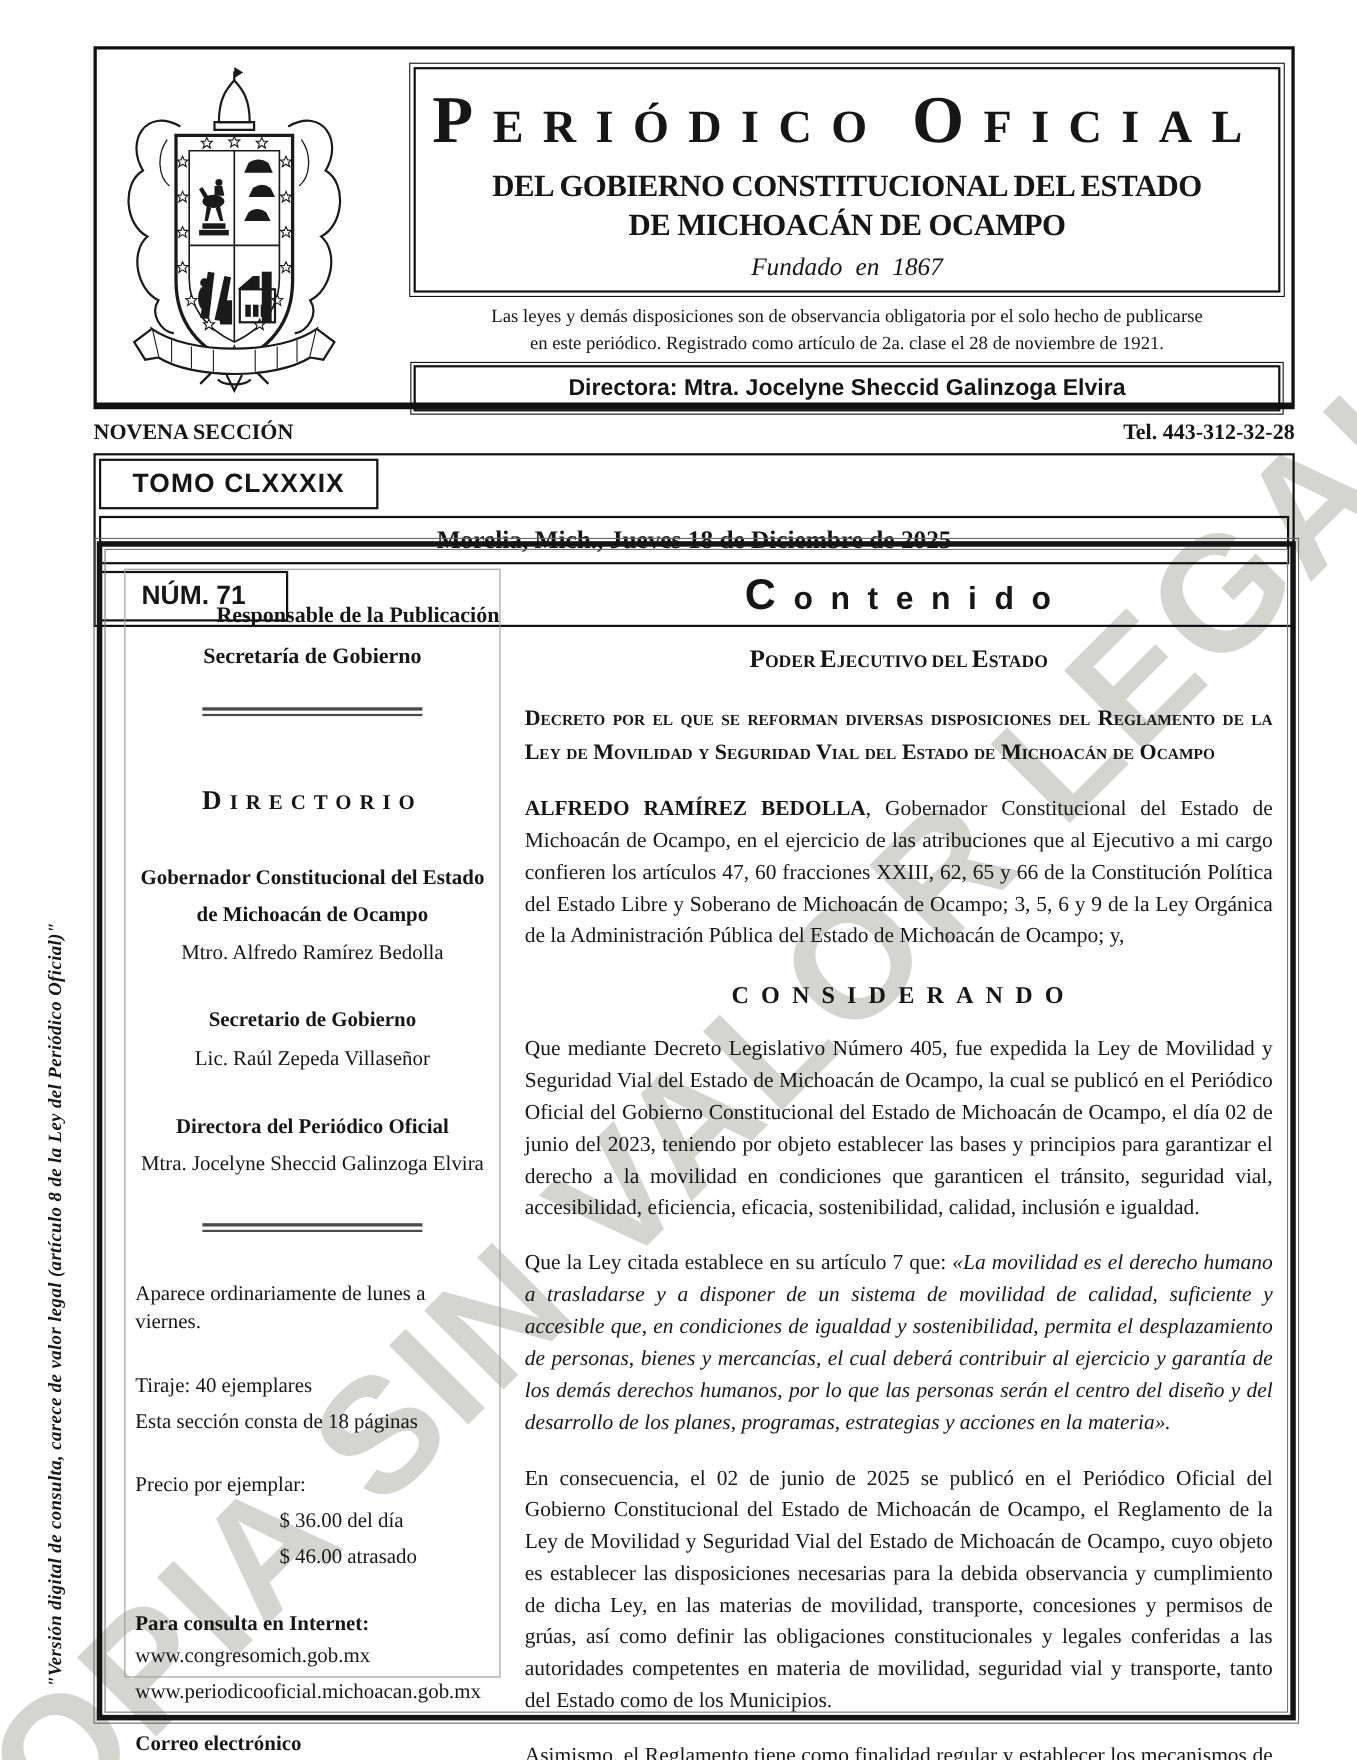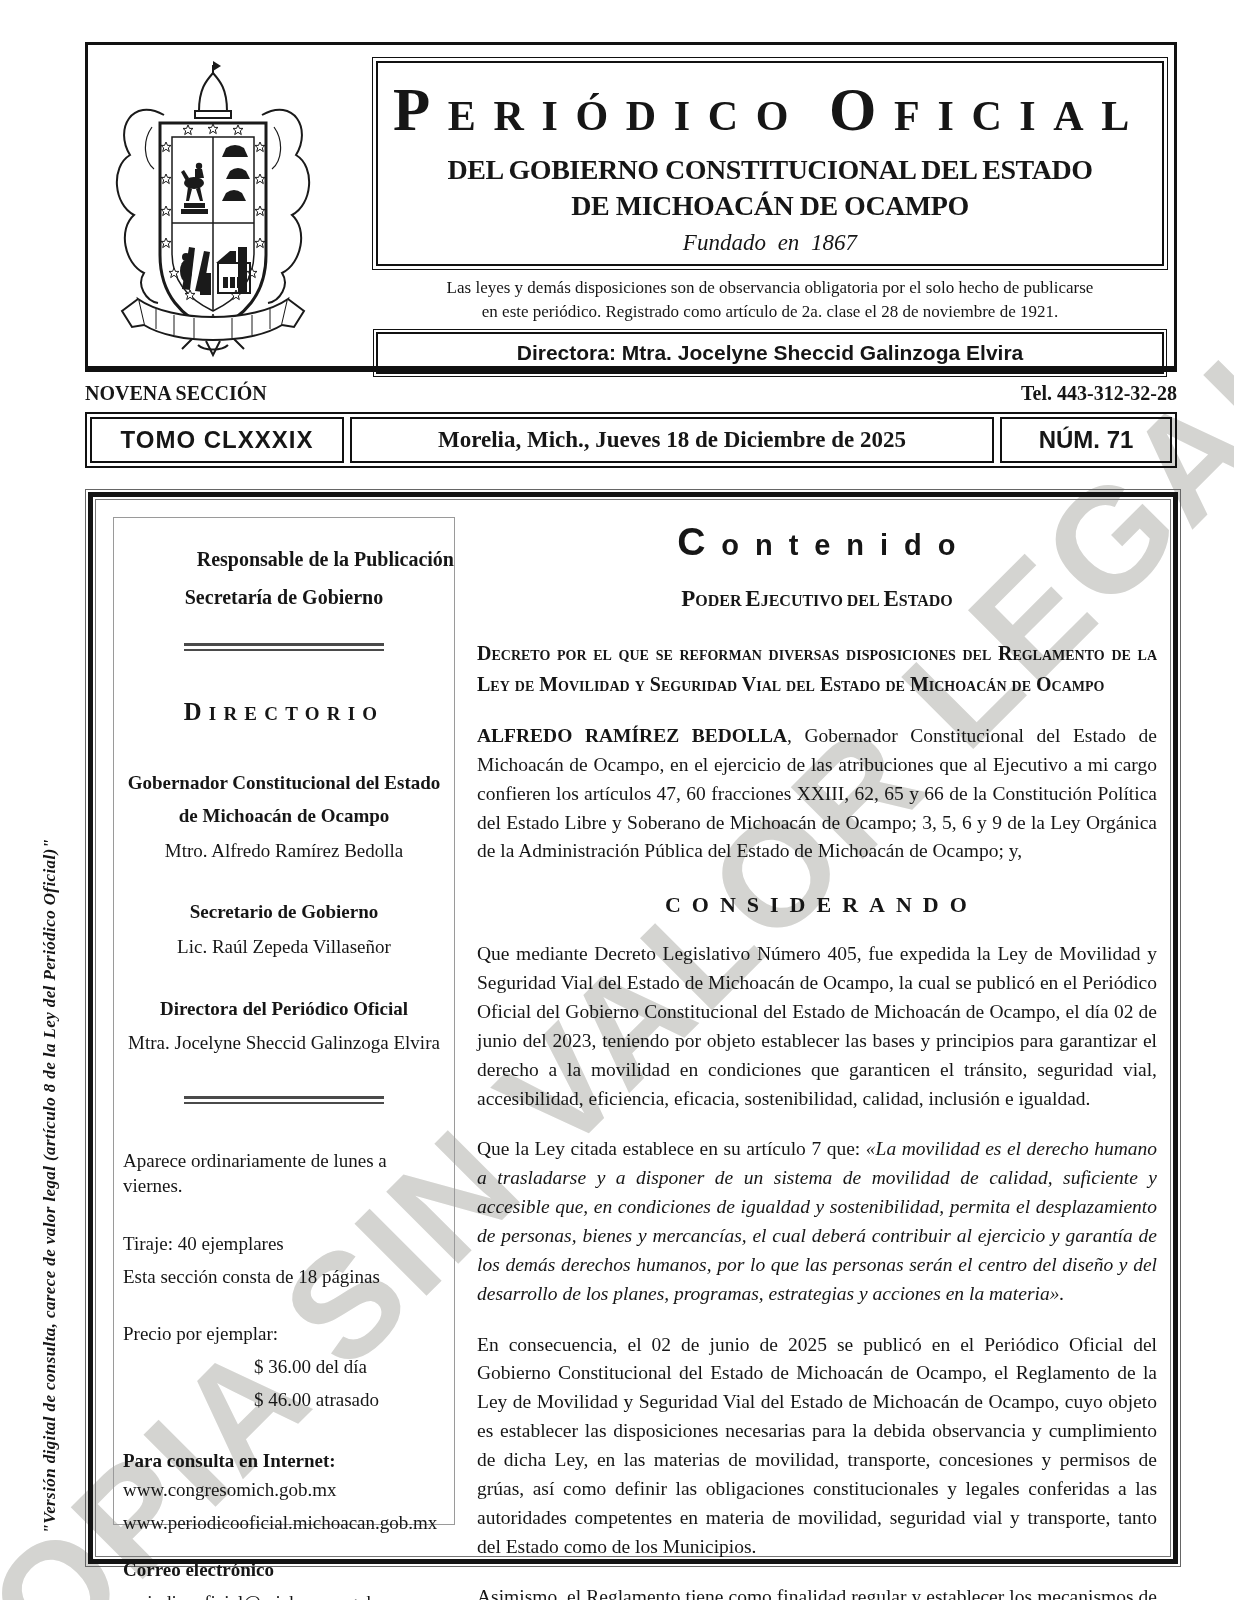--- a/index.html
+++ b/index.html
@@ -28,41 +28,41 @@
   .subtitle2{font-weight:bold;font-size:28px;margin-top:4px;letter-spacing:-.5px;}
   .founded{font-style:italic;font-size:23px;margin-top:8px;word-spacing:6px;}
   .notice{text-align:center;font-size:17px;line-height:1.4;margin-top:10px;}
   .director-bar{margin-top:8px;border:2px solid #111;outline:1px solid #111;outline-offset:2px;
     text-align:center;font-family:"Liberation Sans",sans-serif;font-weight:bold;
     font-size:21px;padding:7px 0;}
   
   .address-row{position:absolute;left:85px;top:382px;width:1092px;display:flex;
     justify-content:space-between;font-weight:bold;font-size:20px;z-index:2;}
   .tome-row{position:absolute;left:85px;top:412px;width:1092px;border:2px solid #111;
-    padding:3px;box-sizing:border-box;display:flex;gap:6px;z-index:2;}
+    padding:3px;box-sizing:border-box;display:flex;gap:6px;z-index:2;flex-direction:column;}
   .tcell{border:2px solid #111;display:flex;align-items:center;justify-content:center;
     padding:7px 0;box-sizing:border-box;}
   .tcell.c-tome{width:254px;font-family:"Liberation Sans",sans-serif;font-weight:bold;
     font-size:24px;letter-spacing:1px;}
   .tcell.c-date{flex:1;font-weight:bold;font-size:23px;}
   .tcell.c-num{width:172px;font-family:"Liberation Sans",sans-serif;font-weight:bold;font-size:24px;}
   
   .main-box{position:absolute;left:88px;top:492px;width:1090px;height:1072px;
     border:5px solid #141414;outline:1px solid #666;outline-offset:2px;box-sizing:border-box;z-index:2;}
   .main-inner{position:absolute;inset:2px;border:1px solid #777;}
   
   .sidebar{position:absolute;left:17px;top:17px;width:342px;height:1008px;
     border:1px solid #9a9a9a;box-sizing:border-box;font-size:19px;line-height:1.35;}
   .sb-c{text-align:center;}
   .sb-b{font-weight:bold;}
   .sb-title{margin-top:28px;font-size:20px;text-align:right;}
   .sb-name{margin-top:11px;font-size:20px;}
   .rule{width:200px;height:3px;border-top:3px solid #4a4a4a;border-bottom:2px solid #4a4a4a;
     margin:32px auto 0;}
-  .directorio{margin-top:44px;text-align:center;font-weight:bold;font-size:19px;
+  .directorio{margin-top:60px;text-align:center;font-weight:bold;font-size:19px;
     letter-spacing:.38em;text-transform:uppercase;}
   .directorio::first-letter{font-size:1.3em;}
   .gov1{margin-top:42px;}  .tight{margin-top:7px;}  .pname{margin-top:9px;font-weight:normal;}
   .blocksep{margin-top:36px;}
   .sb-left{margin:44px 10px 0 9px;text-align:left;}
   .sb-left2{margin:32px 10px 0 9px;text-align:left;}
   .sb-left3{margin:7px 10px 0 9px;text-align:left;}
   .price-val{margin:7px 10px 0 140px;text-align:left;}
   
   .content{position:absolute;left:381px;top:8px;right:13px;}

